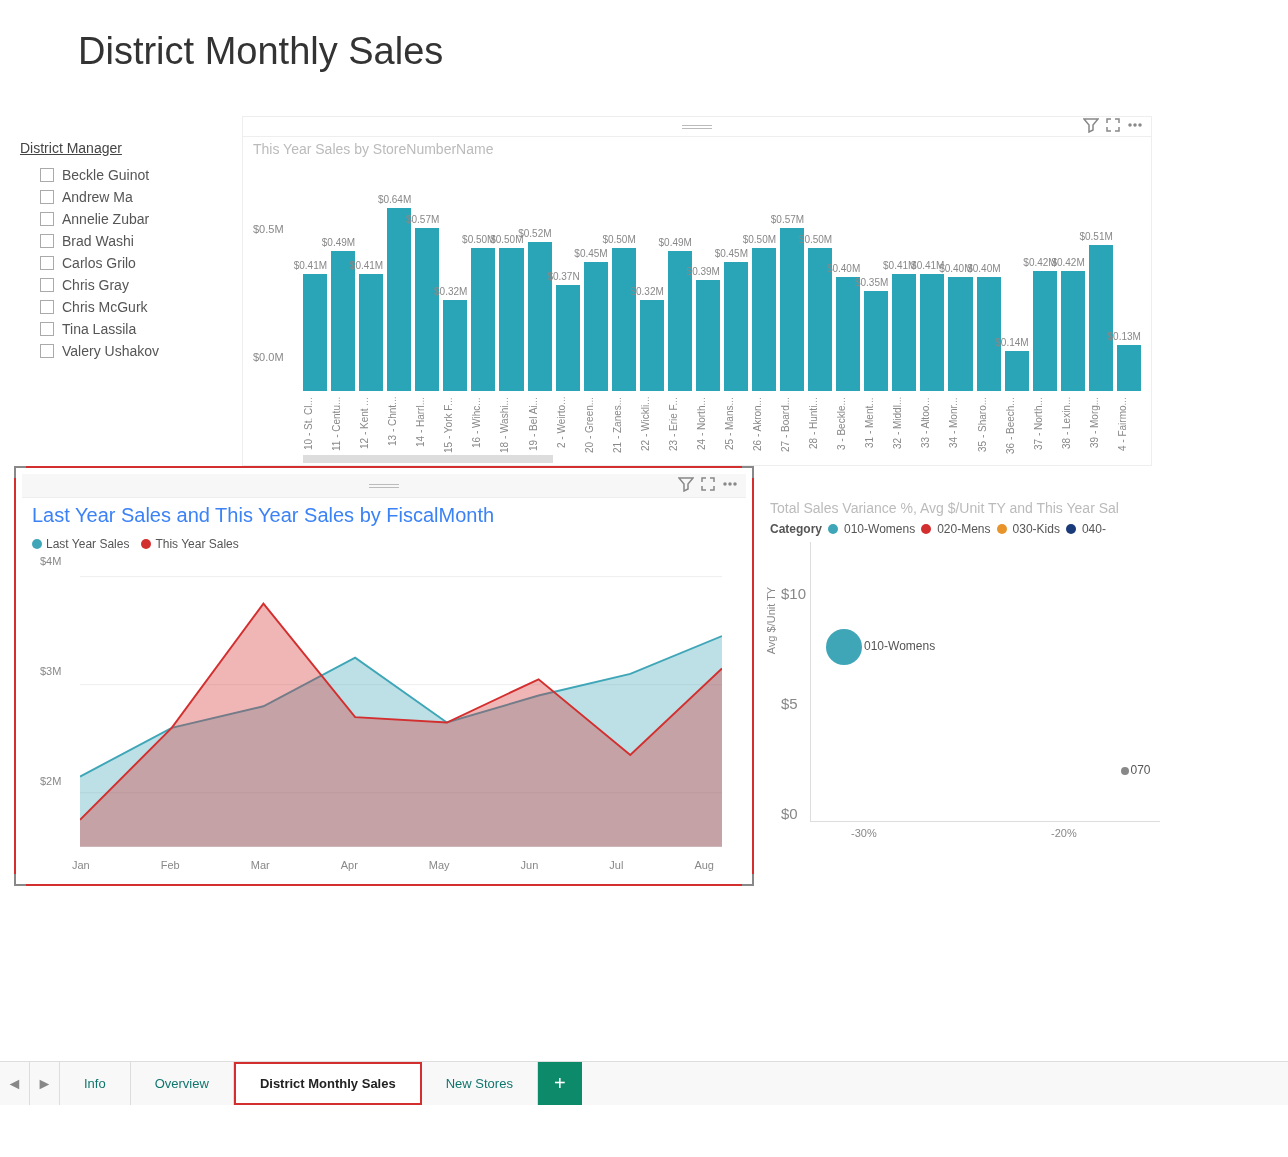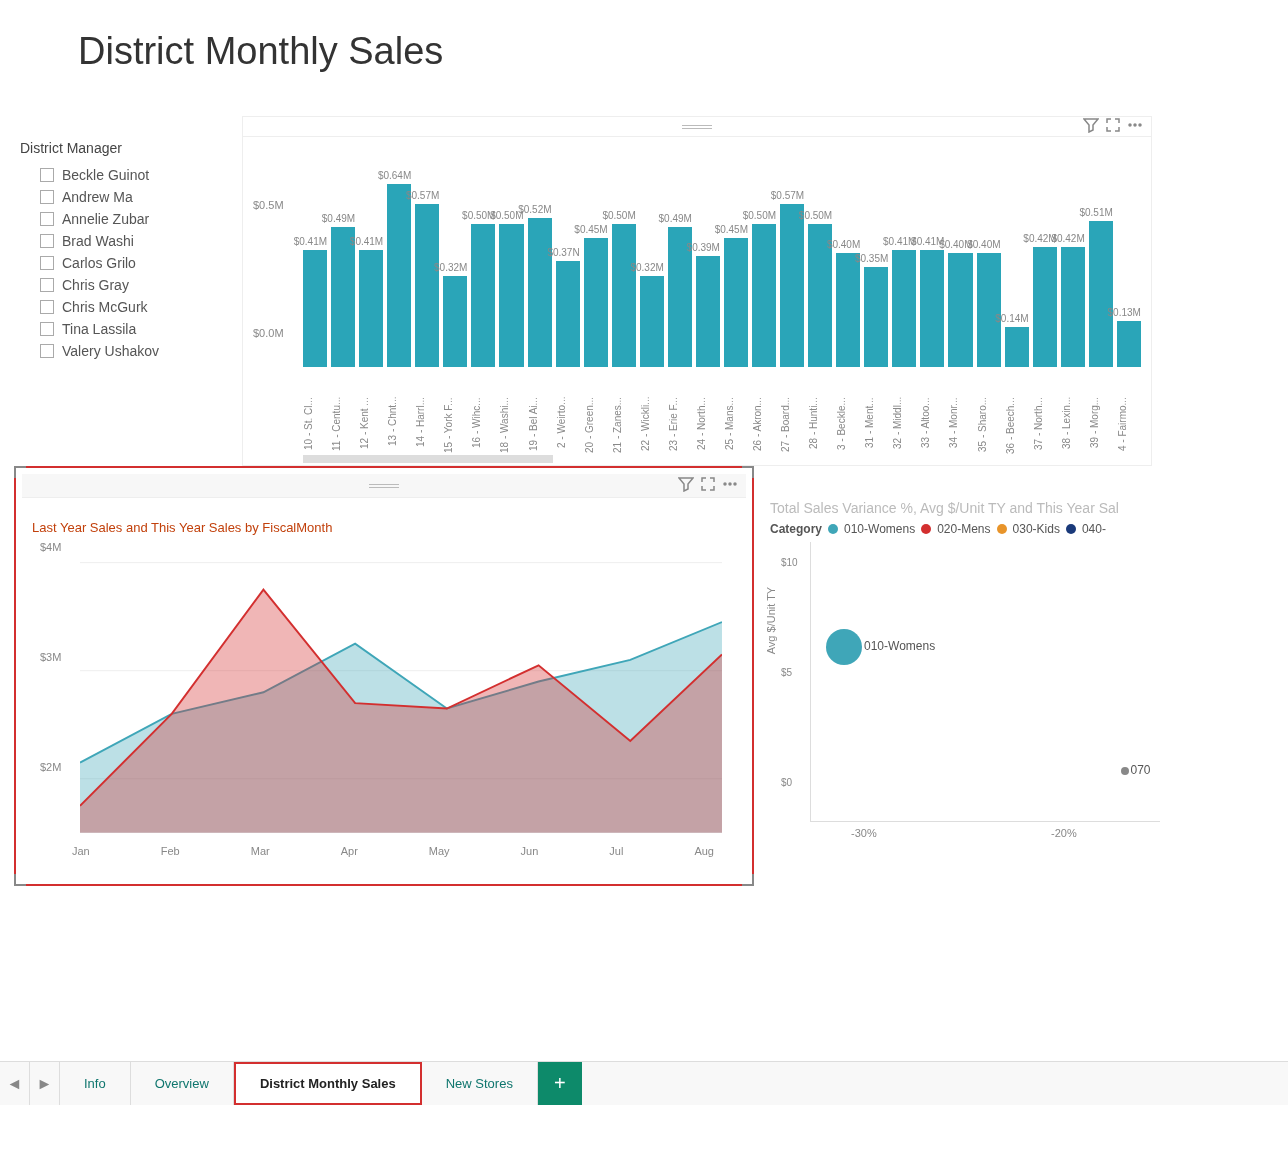--- a/index.html
+++ b/index.html
@@ -1,19 +1,19 @@
 <!DOCTYPE html>
 <html><head>
 <meta charset="utf-8">
 <style>
 * { box-sizing: border-box; margin: 0; padding: 0; }
 body { font-family: 'Segoe UI', Arial, sans-serif; background: #fff; width: 1288px; height: 1157px; position: relative; overflow: hidden; }
 .page-title { font-size: 38px; font-weight: 300; color: #333; padding: 30px 0 10px 78px; }
 .slicer { position: absolute; left: 14px; top: 140px; width: 210px; }
-.slicer-title { font-size: 14px; color: #444; padding-left: 6px; margin-bottom: 8px; }
+.slicer-title { font-size: 14px; color: #444; text-decoration: underline; padding-left: 6px; margin-bottom: 8px; }
 .slicer-item { display: flex; align-items: center; padding: 3px 6px 3px 26px; font-size: 14px; color: #555; }
 .slicer-item input { margin-right: 8px; width: 14px; height: 14px; appearance: none; border: 1px solid #aaa; background: #fff; }
 
 .bar-chart { position: absolute; left: 242px; top: 116px; width: 910px; height: 350px; background: #fff; border: 1px solid #eee; }
 .chart-header { display: flex; justify-content: flex-end; align-items: center; height: 20px; border-bottom: 1px solid #eee; position: relative; }
 .chart-handle { position: absolute; left: 50%; transform: translateX(-50%); width: 30px; height: 4px; border-top: 1px solid #bbb; border-bottom: 1px solid #bbb; }
 .chart-icons { display: flex; gap: 6px; padding-right: 8px; color: #888; }
 .chart-icons span { cursor: pointer; }
 .chart-title { font-size: 14px; color: #bbb; padding: 4px 10px; }
 .bar-area { position: relative; height: 230px; margin: 0 10px; }
@@ -22,40 +22,40 @@
 .bar-col { flex: 1; display: flex; flex-direction: column; align-items: flex-end; position: relative; }
 .bar { width: 100%; background: #2aa5b8; }
 .bar-label { font-size: 10px; color: #888; position: absolute; top: -14px; white-space: nowrap; }
 .x-labels { position: absolute; left: 60px; right: 10px; top: 370px; display: flex; gap: 4px; height: 80px; }
 .x-label { flex: 1; font-size: 10px; color: #888; writing-mode: vertical-rl; transform: rotate(180deg); text-align: right; overflow: hidden; text-overflow: ellipsis; white-space: nowrap; }
 .bar-scroll { position: absolute; bottom: -6px; left: 60px; width: 250px; height: 8px; background: #ddd; }
 
 .line-chart { position: absolute; left: 14px; top: 466px; width: 740px; height: 420px; border: 2px solid #d32f2f; }
 .line-chart-inner { position: absolute; left: 6px; top: 6px; right: 6px; bottom: 6px; background: #fff; }
 .lc-header { display: flex; justify-content: flex-end; align-items: center; height: 24px; background: #f7f7f7; border-bottom: 1px solid #eee; position: relative; }
-.lc-title { font-size: 13px; color: #c2410c; padding: 6px 10px; margin-top: 16px; }
+.lc-title { font-size: 20px; color: #3b82f6; padding: 6px 10px; }
 .legend { display: flex; gap: 12px; padding: 4px 10px; font-size: 12px; color: #555; }
 .legend-item { display: flex; align-items: center; gap: 4px; }
 .legend-dot { width: 10px; height: 10px; border-radius: 50%; }
 .lc-plot { position: relative; height: 300px; margin: 0 14px 0 18px; }
 .lc-y { position: absolute; left: 0; font-size: 11px; color: #888; }
 .lc-x-row { display: flex; justify-content: space-between; padding: 4px 32px 0 50px; font-size: 11px; color: #888; }
 .lc-svg { position: absolute; left: 40px; right: 10px; top: 0; bottom: 0; }
 .corner { position: absolute; width: 12px; height: 12px; border: 2px solid #888; }
 .corner.tl { top: -2px; left: -2px; border-right: none; border-bottom: none; }
 .corner.tr { top: -2px; right: -2px; border-left: none; border-bottom: none; }
 .corner.bl { bottom: -2px; left: -2px; border-right: none; border-top: none; }
 .corner.br { bottom: -2px; right: -2px; border-left: none; border-top: none; }
 
 .scatter { position: absolute; left: 770px; top: 500px; width: 390px; height: 350px; }
 .scatter-title { font-size: 14px; color: #bbb; white-space: nowrap; overflow: hidden; }
 .scatter-legend { display: flex; align-items: center; gap: 6px; font-size: 12px; color: #555; padding: 6px 0; white-space: nowrap; }
 .scatter-plot { position: relative; height: 280px; border-left: 1px solid #ddd; border-bottom: 1px solid #ddd; margin-left: 40px; }
 .sc-y-label { position: absolute; left: -40px; top: 50%; transform: rotate(-90deg) translateX(50%); transform-origin: left; font-size: 11px; color: #888; white-space: nowrap; }
-.sc-y-tick { position: absolute; left: -30px; font-size: 10px; color: #888; }
+.sc-y-tick { position: absolute; left: -30px; font-size: 15px; color: #888; margin-top: 28px; }
 .sc-x-tick { position: absolute; bottom: -18px; font-size: 11px; color: #888; }
 .sc-point { position: absolute; border-radius: 50%; }
 
 .tabs { position: absolute; left: 0; bottom: 52px; width: 100%; height: 44px; display: flex; align-items: stretch; border-top: 1px solid #ddd; background: #f8f8f8; }
 .tab-nav { width: 30px; display: flex; align-items: center; justify-content: center; color: #888; border-right: 1px solid #ddd; cursor: pointer; }
 .tab { padding: 0 24px; display: flex; align-items: center; font-size: 13px; color: #0f766e; border-right: 1px solid #ddd; cursor: pointer; background: #f8f8f8; }
 .tab.active { background: #fff; border: 2px solid #d32f2f; font-weight: 600; color: #222; }
 .tab-add { width: 44px; background: #0d8a6a; color: #fff; display: flex; align-items: center; justify-content: center; font-size: 20px; cursor: pointer; }
 
 svg.icon { width: 16px; height: 16px; stroke: #888; fill: none; stroke-width: 1.5; }
@@ -117,20 +117,21 @@
       <span><svg class="icon" viewBox="0 0 16 16">
             <path d="M2 6V2h4M10 2h4v4M14 10v4h-4M6 14H2v-4"></path>
           </svg></span>
       <span><svg class="icon" viewBox="0 0 16 16">
             <circle cx="3" cy="8" r="1" fill="#888"></circle>
             <circle cx="8" cy="8" r="1" fill="#888"></circle>
             <circle cx="13" cy="8" r="1" fill="#888"></circle>
           </svg></span>
     </div>
   </div>
+  <div class="chart-title">This Year Sales by StoreNumberName</div>
   <div class="bar-area">
     <div class="y-label" style="top:62px">$0.5M</div>
     <div class="y-label" style="top:190px">$0.0M</div>
     <div class="bars" id="bars">
         <div class="bar-col">
           <div class="bar-label">$0.41M</div>
           <div class="bar" style="height: 117.143px;"></div>
         </div>
         <div class="bar-col">
           <div class="bar-label">$0.49M</div>
@@ -301,20 +302,30 @@
               <path d="M2 6V2h4M10 2h4v4M14 10v4h-4M6 14H2v-4"></path>
             </svg></span>
         <span><svg class="icon" viewBox="0 0 16 16">
               <circle cx="3" cy="8" r="1" fill="#888"></circle>
               <circle cx="8" cy="8" r="1" fill="#888"></circle>
               <circle cx="13" cy="8" r="1" fill="#888"></circle>
             </svg></span>
       </div>
     </div>
     <div class="lc-title">Last Year Sales and This Year Sales by FiscalMonth</div>
+    <div class="legend" id="line-legend">
+        <div class="legend-item">
+          <div class="legend-dot" style="background: rgb(63, 166, 184);"></div>
+          <span>Last Year Sales</span>
+        </div>
+        <div class="legend-item">
+          <div class="legend-dot" style="background: rgb(211, 47, 47);"></div>
+          <span>This Year Sales</span>
+        </div>
+      </div>
     <div class="lc-plot">
       <div class="lc-y" style="top:0">$4M</div>
       <div class="lc-y" style="top:110px">$3M</div>
       <div class="lc-y" style="top:220px">$2M</div>
       <svg class="lc-svg" id="line-svg" viewBox="0 0 660 300" preserveAspectRatio="none">
           <line x1="0" y1="22.22222222222223" x2="660" y2="22.22222222222223" stroke="#eee"></line>
           <line x1="0" y1="133.33333333333337" x2="660" y2="133.33333333333337" stroke="#eee"></line>
           <line x1="0" y1="244.44444444444446" x2="660" y2="244.44444444444446" stroke="#eee"></line>
           <path d="M0 227.77777777777777 L94.28571428571428 177.77777777777777 L188.57142857142856 155.55555555555557 L282.85714285714283 105.55555555555557 L377.1428571428571 172.22222222222223 L471.42857142857144 144.44444444444446 L565.7142857142857 122.22222222222223 L660 83.33333333333334 L660 300 L0 300 Z" fill="#3fa6b8" fill-opacity="0.35"></path>
           <path d="M0 227.77777777777777 L94.28571428571428 177.77777777777777 L188.57142857142856 155.55555555555557 L282.85714285714283 105.55555555555557 L377.1428571428571 172.22222222222223 L471.42857142857144 144.44444444444446 L565.7142857142857 122.22222222222223 L660 83.33333333333334" stroke="#3fa6b8" stroke-width="2" fill="none"></path>

